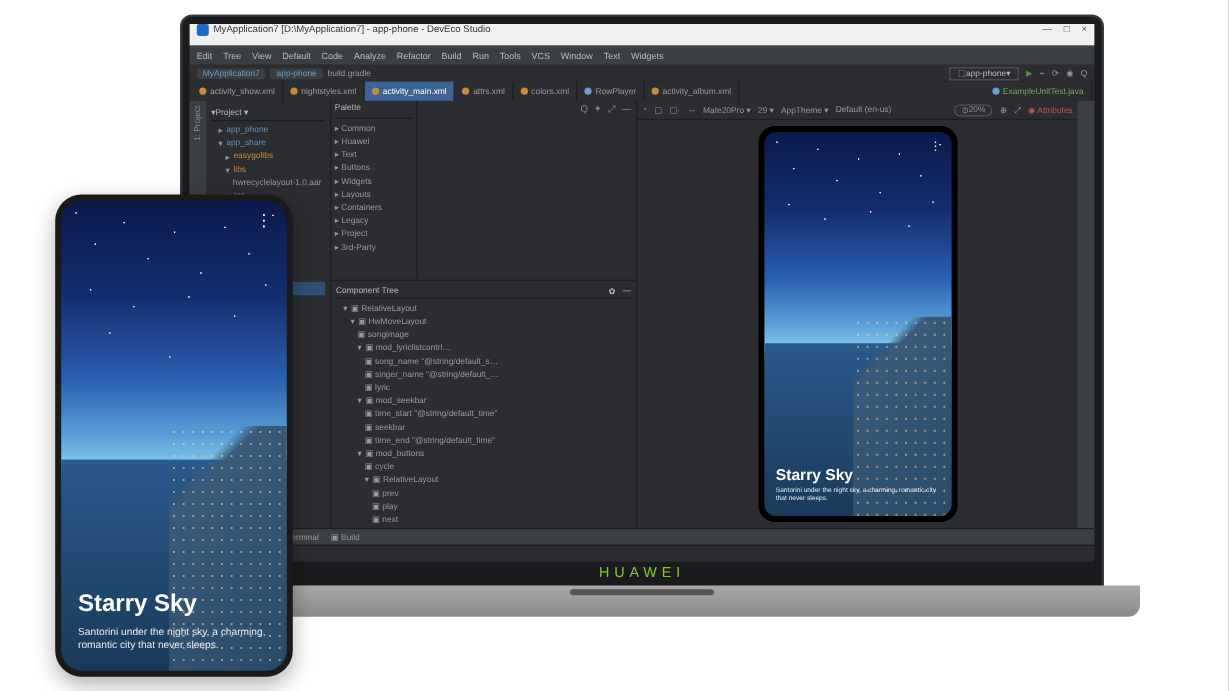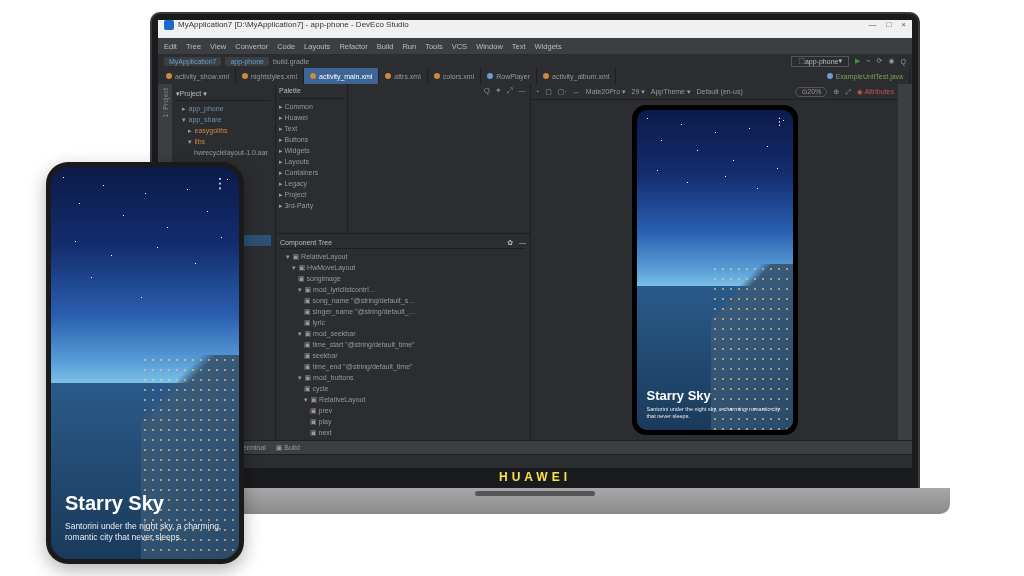--- a/index.html
+++ b/index.html
@@ -2,21 +2,21 @@
 <html><head>
 <meta charset="utf-8">
 <style>
 *{margin:0;padding:0;box-sizing:border-box;font-family:-apple-system,BlinkMacSystemFont,"Segoe UI",sans-serif}
 body{background:#fff;width:1024px;height:576px;overflow:hidden;position:relative}
 .scene{position:absolute;inset:0}
 .laptop{position:absolute;left:150px;top:12px;width:770px}
 .laptop-screen{background:#1a1b1e;border:2px solid #3a3a3a;border-radius:10px 10px 0 0;padding:6px;height:478px;position:relative;overflow:hidden}
 .laptop-base{height:26px;background:linear-gradient(#a8a8a8,#8a8a8a);border-radius:0 0 10px 10px;position:relative;margin:-2px -30px 0}
 .laptop-base::after{content:"";position:absolute;left:50%;top:3px;transform:translateX(-50%);width:120px;height:5px;background:#555;border-radius:3px}
-.brand{position:absolute;bottom:4px;left:50%;transform:translateX(-50%);color:#fde047;font-size:12px;letter-spacing:4px;font-weight:700}
+.brand{position:absolute;bottom:4px;left:50%;transform:translateX(-50%);color:#84cc16;font-size:12px;letter-spacing:4px;font-weight:400}
 .titlebar{height:18px;background:#f0f0f0;display:flex;align-items:flex-start;padding:0 6px;font-size:8px;color:#333}
 .titlebar .ico{width:10px;height:10px;background:#1b6ac9;border-radius:2px;margin-right:4px}
 .titlebar .wins{margin-left:auto;display:flex;gap:10px;color:#555}
 .menubar{height:16px;background:#3c3f41;display:flex;align-items:center;gap:9px;padding:0 6px;font-size:7.5px;color:#bbb}
 .crumb{height:14px;background:#2b2d30;display:flex;align-items:center;gap:4px;padding:0 6px;font-size:7px;color:#999}
 .crumb .chip{background:#3c3f41;padding:1px 5px;border-radius:2px;color:#6b9bd1}
 .run-target{margin-left:auto;display:flex;align-items:center;gap:6px}
 .run-target .sel{border:1px solid #555;padding:0 6px;height:11px;display:flex;align-items:center;color:#bbb;font-size:7px}
 .tri{color:#4c8f3a}
 .tabsbar{height:16px;background:#2b2d30;display:flex;align-items:center;padding:0 2px;font-size:7px;color:#999}
@@ -85,23 +85,23 @@
           <span>—</span>
           <span>□</span>
           <span>×</span>
         </div>
       </div>
 
       <div class="menubar">
         <span>Edit</span>
         <span>Tree</span>
         <span>View</span>
-        <span>Convertor</span>
+        <span>Default</span>
         <span>Code</span>
-        <span>Layouts</span>
+        <span>Analyze</span>
         <span>Refactor</span>
         <span>Build</span>
         <span>Run</span>
         <span>Tools</span>
         <span>VCS</span>
         <span>Window</span>
         <span>Text</span>
         <span>Widgets</span>
       </div>
 

